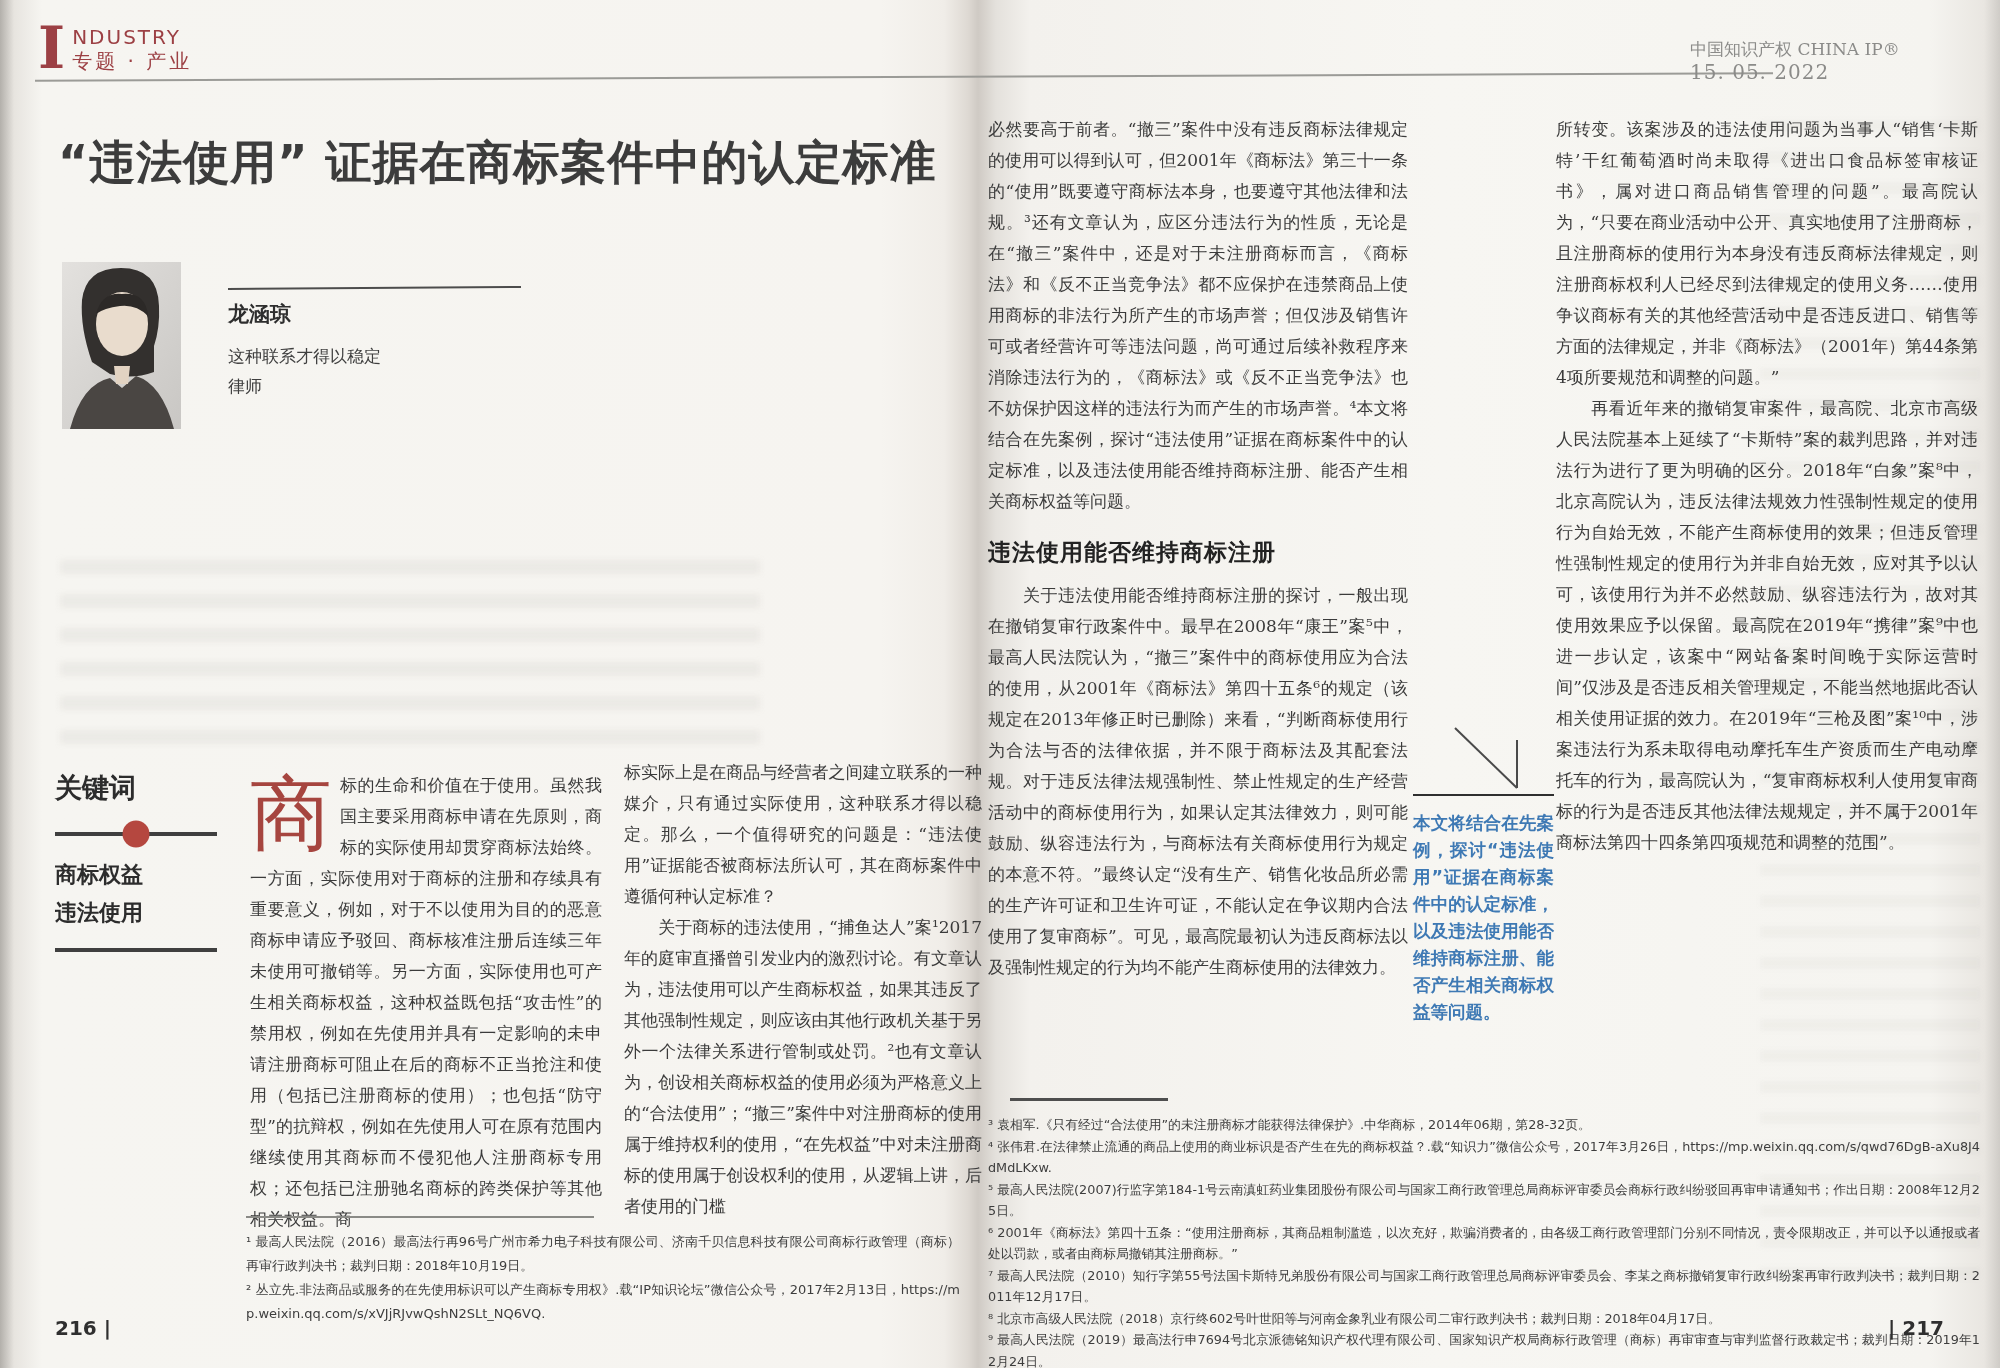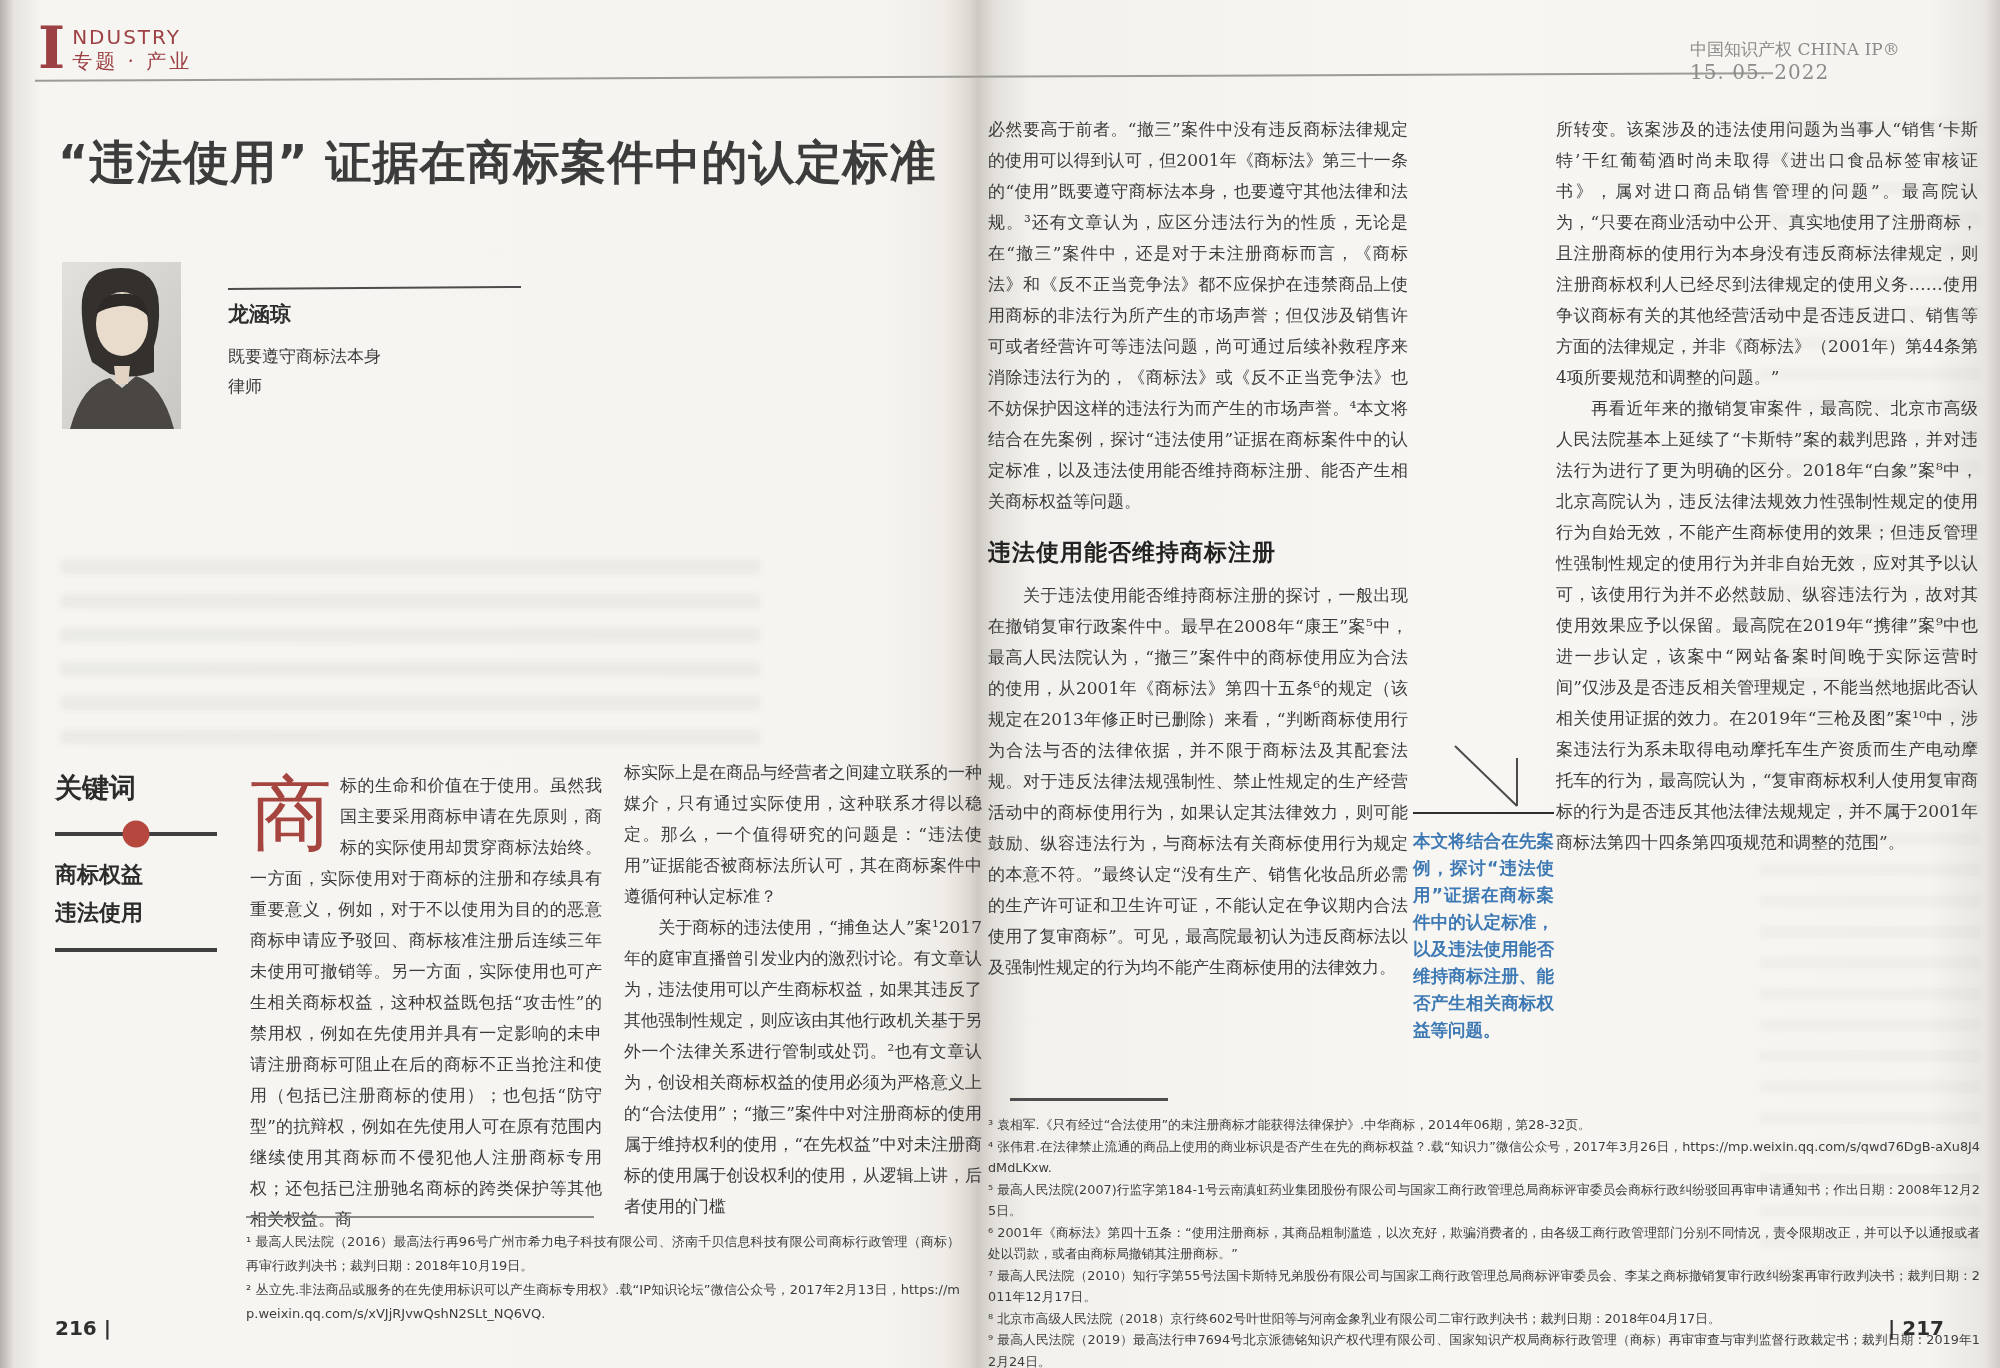--- a/index.html
+++ b/index.html
@@ -63,21 +63,21 @@
   .colB{left:624px;top:757px;width:358px;}
   .dropcap{
     float:left;font-size:82px;line-height:76px;padding:6px 8px 0 0;
     color:var(--drop-red);font-family:"DejaVu Serif","Liberation Serif",serif;
   }
   .colR1{left:988px;top:114px;width:420px;}
   .colR2{left:1556px;top:114px;width:422px;}
   .section-heading{font-size:23px;font-weight:700;color:#222;margin:20px 0 12px 0;letter-spacing:1px;}
 
   
-  .pullquote{left:1413px;top:744px;width:141px;}
+  .pullquote{left:1413px;top:726px;width:141px;}
   .pq-arrow{display:block;margin-left:38px;}
   .pq-rule{height:2px;background:#2f2f2f;margin-top:2px;}
   .pq-text{margin-top:14px;font-size:17.5px;line-height:27px;font-weight:700;
            color:var(--quote-blue);text-align:justify;}
 
   
   .fn-rule-left{left:246px;top:1216px;width:348px;height:2px;background:#8a8a86;}
   .fn-left{left:246px;top:1230px;width:714px;}
   .fn-rule-right{left:1010px;top:1098px;width:158px;height:3px;background:#4e4e4e;}
   .fn-right{left:988px;top:1114px;width:992px;}
@@ -135,21 +135,21 @@
       </defs>
       <path d="M20 38 Q24 6 59 6 Q96 6 97 44 Q98 66 92 84 L92 110 Q70 118 48 112 L30 100 Q18 66 20 38 Z" fill="#33302e"></path>
       <ellipse cx="60" cy="62" rx="26" ry="32" fill="#e9dccd"></ellipse>
       <path d="M34 52 Q40 30 60 32 Q84 30 86 54 Q74 42 58 44 Q42 46 34 52 Z" fill="#2c2927"></path>
       <path d="M8 167 Q20 122 48 116 L60 126 L74 114 Q100 122 112 167 Z" fill="#4a4643"></path>
       <path d="M52 104 L68 104 L66 122 L54 122 Z" fill="#e2d3c2"></path>
     </svg>
   </div>
   <div class="abs name-rule"></div>
   <div class="abs author-name sans">龙涵琼</div>
-  <div class="abs author-aff sans">既要遵守商标法本身</div>
+  <div class="abs author-aff sans">这种联系才得以稳定</div>
   <div class="abs author-role sans">律师</div>
 
   <div class="abs kw sans">
     <div class="kw-title">关键词</div>
     <div class="kw-rule">
       <span class="kw-dot"></span>
     </div>
     <div class="kw-item">商标权益</div>
     <div class="kw-item">违法使用</div>
     <div class="kw-rule2"></div>

